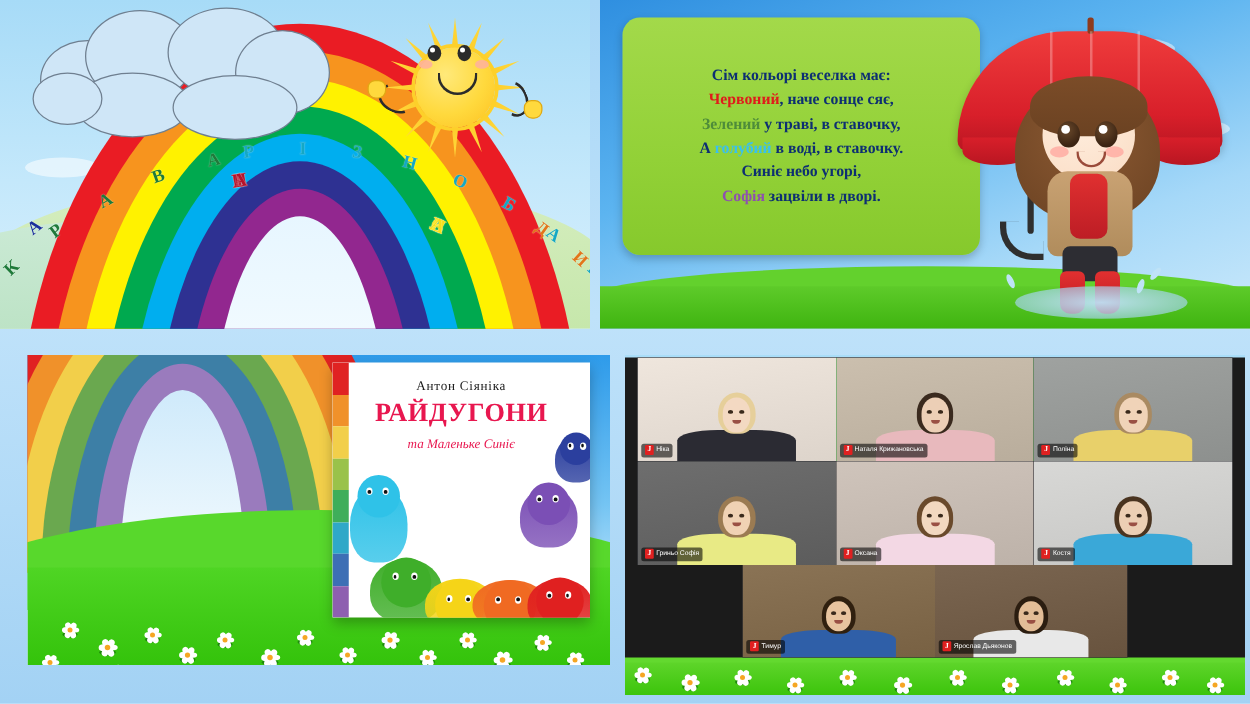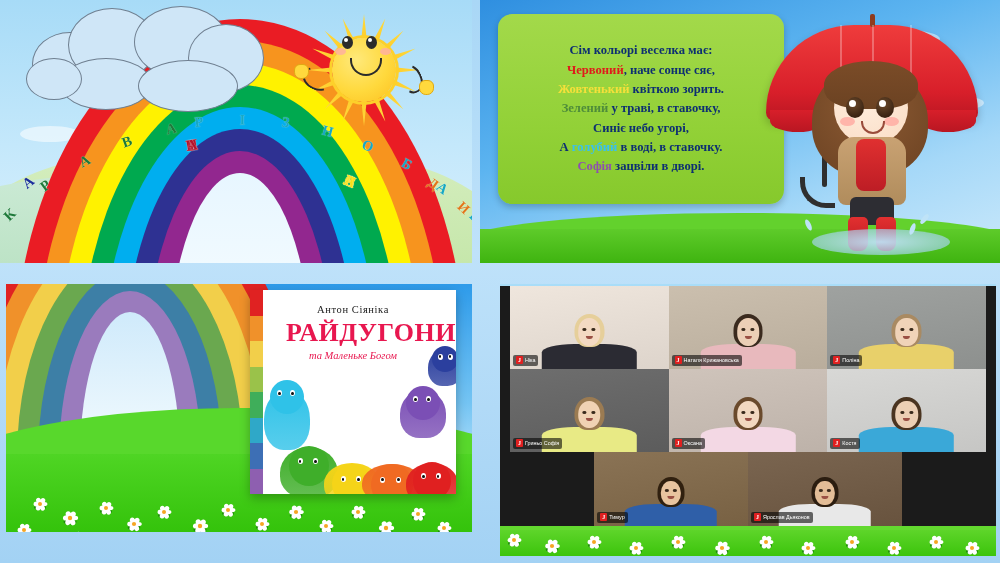--- a/index.html
+++ b/index.html
@@ -105,21 +105,21 @@
      background:linear-gradient(180deg,#e03030,#bd1d25);border-radius:8px;}
   .g-pants{position:absolute;left:90px;top:188px;width:44px;height:28px;background:#2d2d33;border-radius:6px;}
   .g-boot{position:absolute;top:208px;width:20px;height:34px;
      background:linear-gradient(180deg,#e23030,#bb1a22);border-radius:5px 5px 8px 8px;}
   .puddle{position:absolute;left:52px;bottom:2px;width:138px;height:26px;
      background:radial-gradient(ellipse at 50% 50%,rgba(190,225,245,.95),rgba(150,205,240,.55));
      border-radius:50%;}
   .splash{position:absolute;width:5px;height:12px;background:#bfe3f7;border-radius:50%;}
 
   
-  #p3{left:6px;top:284px;width:466px;height:248px;
+  #p3{left:22px;top:284px;width:466px;height:248px;
       background:linear-gradient(180deg,#2e9bea 0%,#74c4f3 48%,#bfe5fb 78%,#dff2fd 100%);}
   #p3 .cl{position:absolute;background:#fff;border-radius:50%;opacity:.78;}
   #p3 .grass{position:absolute;left:0;bottom:0;width:100%;height:78px;
       background:linear-gradient(180deg,#4fd524 0%,#34c30b 100%);}
   #p3 .grass-arc{position:absolute;left:-18%;bottom:44px;width:136%;height:80px;
       background:#58d82c;border-radius:50% 50% 0 0 / 100% 100% 0 0;}
   #arc3{position:absolute;left:-52px;bottom:74px;width:352px;height:272px;}
   #arc3 .band{position:absolute;left:50%;bottom:0;transform:translateX(-50%);
       border-radius:50% 50% 0 0 / 100% 100% 0 0;}
   .daisy{position:absolute;width:16px;height:16px;}
@@ -129,22 +129,22 @@
       background:#f5a623;border-radius:50%;z-index:3;}
   .daisy .leaf{position:absolute;left:50%;top:56%;width:12px;height:5px;margin-left:-6px;
       background:#1f8a0c;border-radius:50%;z-index:0;}
 
   .book{position:absolute;left:244px;top:6px;width:206px;height:204px;background:#fff;
      box-shadow:0 4px 10px rgba(0,0,0,.28);overflow:hidden;}
   .book .spine{position:absolute;left:0;top:0;width:13px;height:100%;}
   .book .spine div{height:12.5%;}
   .book .author{position:absolute;left:0;right:0;top:14px;text-align:center;
      font-family:"Liberation Serif",serif;font-size:10.5px;color:#1b1b1b;letter-spacing:.6px;}
-  .book .title{position:absolute;left:0;right:0;top:28px;text-align:right;
-     font-family:"Liberation Serif",serif;font-weight:bold;font-size:26px;color:#e8174f;letter-spacing:.5px;}
+  .book .title{position:absolute;left:0;right:0;top:28px;text-align:center;
+     font-family:"Liberation Serif",serif;font-weight:bold;font-size:21px;color:#e8174f;letter-spacing:.5px;}
   .book .subtitle{position:absolute;left:0;right:0;top:60px;text-align:center;
      font-family:"Liberation Serif",serif;font-style:italic;font-size:10.5px;color:#e8174f;}
   .dragon{position:absolute;bottom:-6px;}
   .dragon .body{position:absolute;border-radius:50% 50% 42% 42%;}
   .dragon .head{position:absolute;border-radius:50%;}
   .dragon .eye{position:absolute;width:5px;height:6px;background:#fff;border-radius:50%;}
   .dragon .eye b{position:absolute;left:1px;top:1.5px;width:2.6px;height:3px;background:#111;border-radius:50%;display:block;}
 
   
   #p4{left:500px;top:284px;width:496px;height:272px;
@@ -287,24 +287,23 @@
   <div class="panel" id="p2">
     <div class="clouds" style="right:60px;top:30px;width:70px;height:18px;"></div>
     <div class="clouds" style="right:16px;top:96px;width:52px;height:14px;"></div>
     <div class="grass-top"></div>
     <div class="grass"></div>
 
     <div class="poembox">
       <div class="inner" id="poemlines">
           <div><span style="color: rgb(13, 47, 114);">Сім кольорі веселка має:</span></div>
           <div><span style="color: rgb(224, 27, 27);">Червоний</span><span style="color: rgb(13, 47, 114);">, наче сонце сяє,</span></div>
-          <div><span style="color: rgb(245, 224, 58);">Жовтенький</span><span style="color: rgb(13, 47, 114);"> квіткою зорить.</span></div>
           <div><span style="color: rgb(78, 140, 58);">Зелений</span><span style="color: rgb(13, 47, 114);"> у траві, в ставочку,</span></div>
+          <div><span style="color: rgb(13, 47, 114);">А </span><span style="color: rgb(57, 192, 239);">голубий</span><span style="color: rgb(13, 47, 114);"> в воді, в ставочку.</span></div>
           <div><span style="color: rgb(13, 47, 114);">Синіє небо угорі,</span></div>
-          <div><span style="color: rgb(13, 47, 114);">А </span><span style="color: rgb(57, 192, 239);">голубий</span><span style="color: rgb(13, 47, 114);"> в воді, в ставочку.</span></div>
           <div><span style="color: rgb(142, 79, 176);">Софія</span><span style="color: rgb(13, 47, 114);"> зацвіли в дворі.</span></div>
         </div>
     </div>
 
     <div id="girl">
       <div class="umb">
         <div class="tip"></div>
         <div class="seam" style="left:35%;"></div>
         <div class="seam" style="left:50%;"></div>
         <div class="seam" style="left:68%;"></div>
@@ -543,21 +542,21 @@
           <div style="background: rgb(240, 145, 42);"></div>
           <div style="background: rgb(242, 207, 74);"></div>
           <div style="background: rgb(154, 194, 74);"></div>
           <div style="background: rgb(63, 174, 90);"></div>
           <div style="background: rgb(47, 168, 200);"></div>
           <div style="background: rgb(61, 111, 181);"></div>
           <div style="background: rgb(142, 95, 176);"></div>
         </div>
       <div class="author">Антон Сіяніка</div>
       <div class="title">РАЙДУГОНИ</div>
-      <div class="subtitle">та Маленьке Богом</div>
+      <div class="subtitle">та Маленьке Синіє</div>
       <div id="dragons">
           <div class="dragon" style="left: 14px; bottom: 44px; width: 46px; height: 92px;">
             <div class="body" style="left: 0px; bottom: 0px; width: 46px; height: 60.72px; background: linear-gradient(rgb(47, 194, 232) 0%, rgba(47, 194, 232, 0.8) 100%);"></div>
             <div class="head" style="left: 6px; top: 22px; width: 34px; height: 34px; background: rgb(47, 194, 232);"></div>
             <div class="eye" style="left: 13.48px; top: 32.2px;">
               <b></b>
             </div>
             <div class="eye" style="left: 26.4px; top: 32.2px;">
               <b></b>
             </div>

